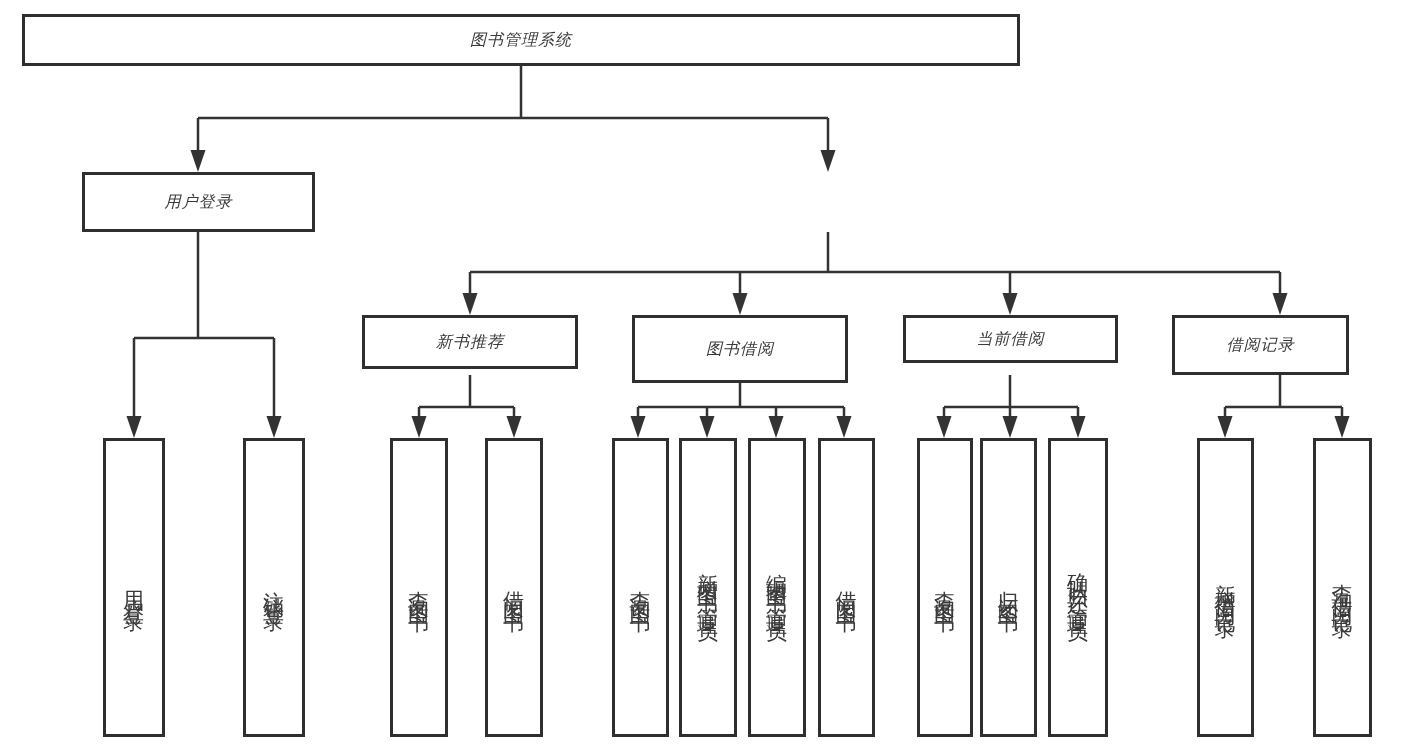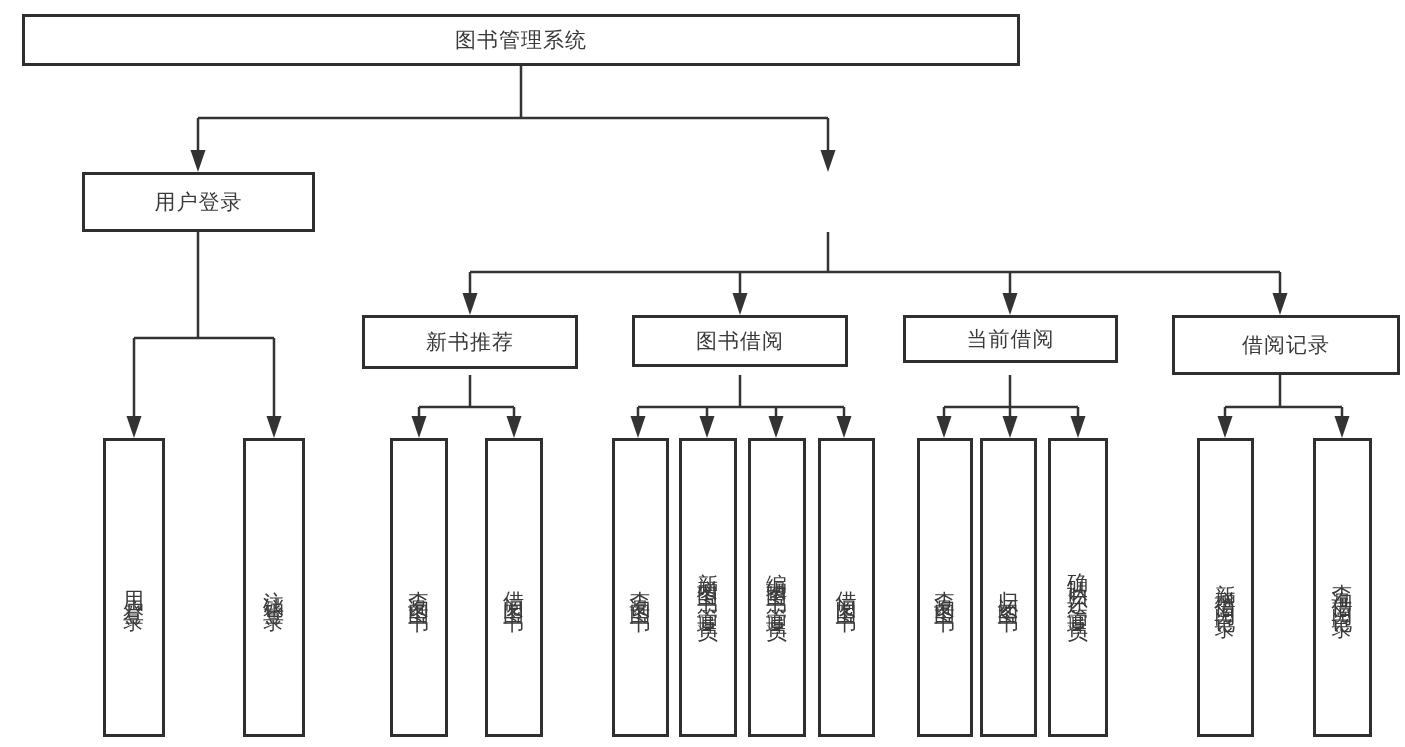--- a/index.html
+++ b/index.html
@@ -42,23 +42,24 @@
     position: absolute;
     background: var(--bg);
     border: 3px solid var(--border);
     display: flex;
     align-items: center;
     justify-content: center;
     color: var(--text);
     z-index: 2;
   }
   .hbox {
-    font-size: 21px;
+    font-size: 16px;
     letter-spacing: 1px;
     white-space: nowrap;
+    font-style: italic;
   }
   .vbox .vlabel {
     writing-mode: vertical-rl;
     text-orientation: mixed;
     font-size: 21px;
     letter-spacing: 7px;
     line-height: 1.1;
     white-space: nowrap;
     color: var(--text);
   }
@@ -120,23 +121,23 @@
       <polygon points="1217.5,416 1232.5,416 1225,438"></polygon>
       <polygon points="1334.5,416 1349.5,416 1342,438"></polygon>
     </g>
   </svg>
 
   <div class="hbox" style="left:22px; top:14px; width:998px; height:52px;">图书管理系统</div>
 
   <div class="hbox" style="left:82px; top:172px; width:233px; height:60px;">用户登录</div>
 
   <div class="hbox" style="left:362px; top:315px; width:216px; height:54px;">新书推荐</div>
-  <div class="hbox" style="left:632px; top:315px; width:216px; height:52px;">图书借阅</div>
+  <div class="hbox" style="left:632px; top:315px; width:216px; height:68px;">图书借阅</div>
   <div class="hbox" style="left:903px; top:315px; width:215px; height:48px;">当前借阅</div>
-  <div class="hbox" style="left:1172px; top:315px; width:228px; height:60px;">借阅记录</div>
+  <div class="hbox" style="left:1172px; top:315px; width:177px; height:60px;">借阅记录</div>
 
   <div class="vbox" style="left:103px; top:438px; width:62px; height:299px;">
     <span class="vlabel">用户登录</span>
   </div>
   <div class="vbox" style="left:243px; top:438px; width:62px; height:299px;">
     <span class="vlabel">注销登录</span>
   </div>
 
   <div class="vbox" style="left:390px; top:438px; width:58px; height:299px;">
     <span class="vlabel">查询图书</span>

